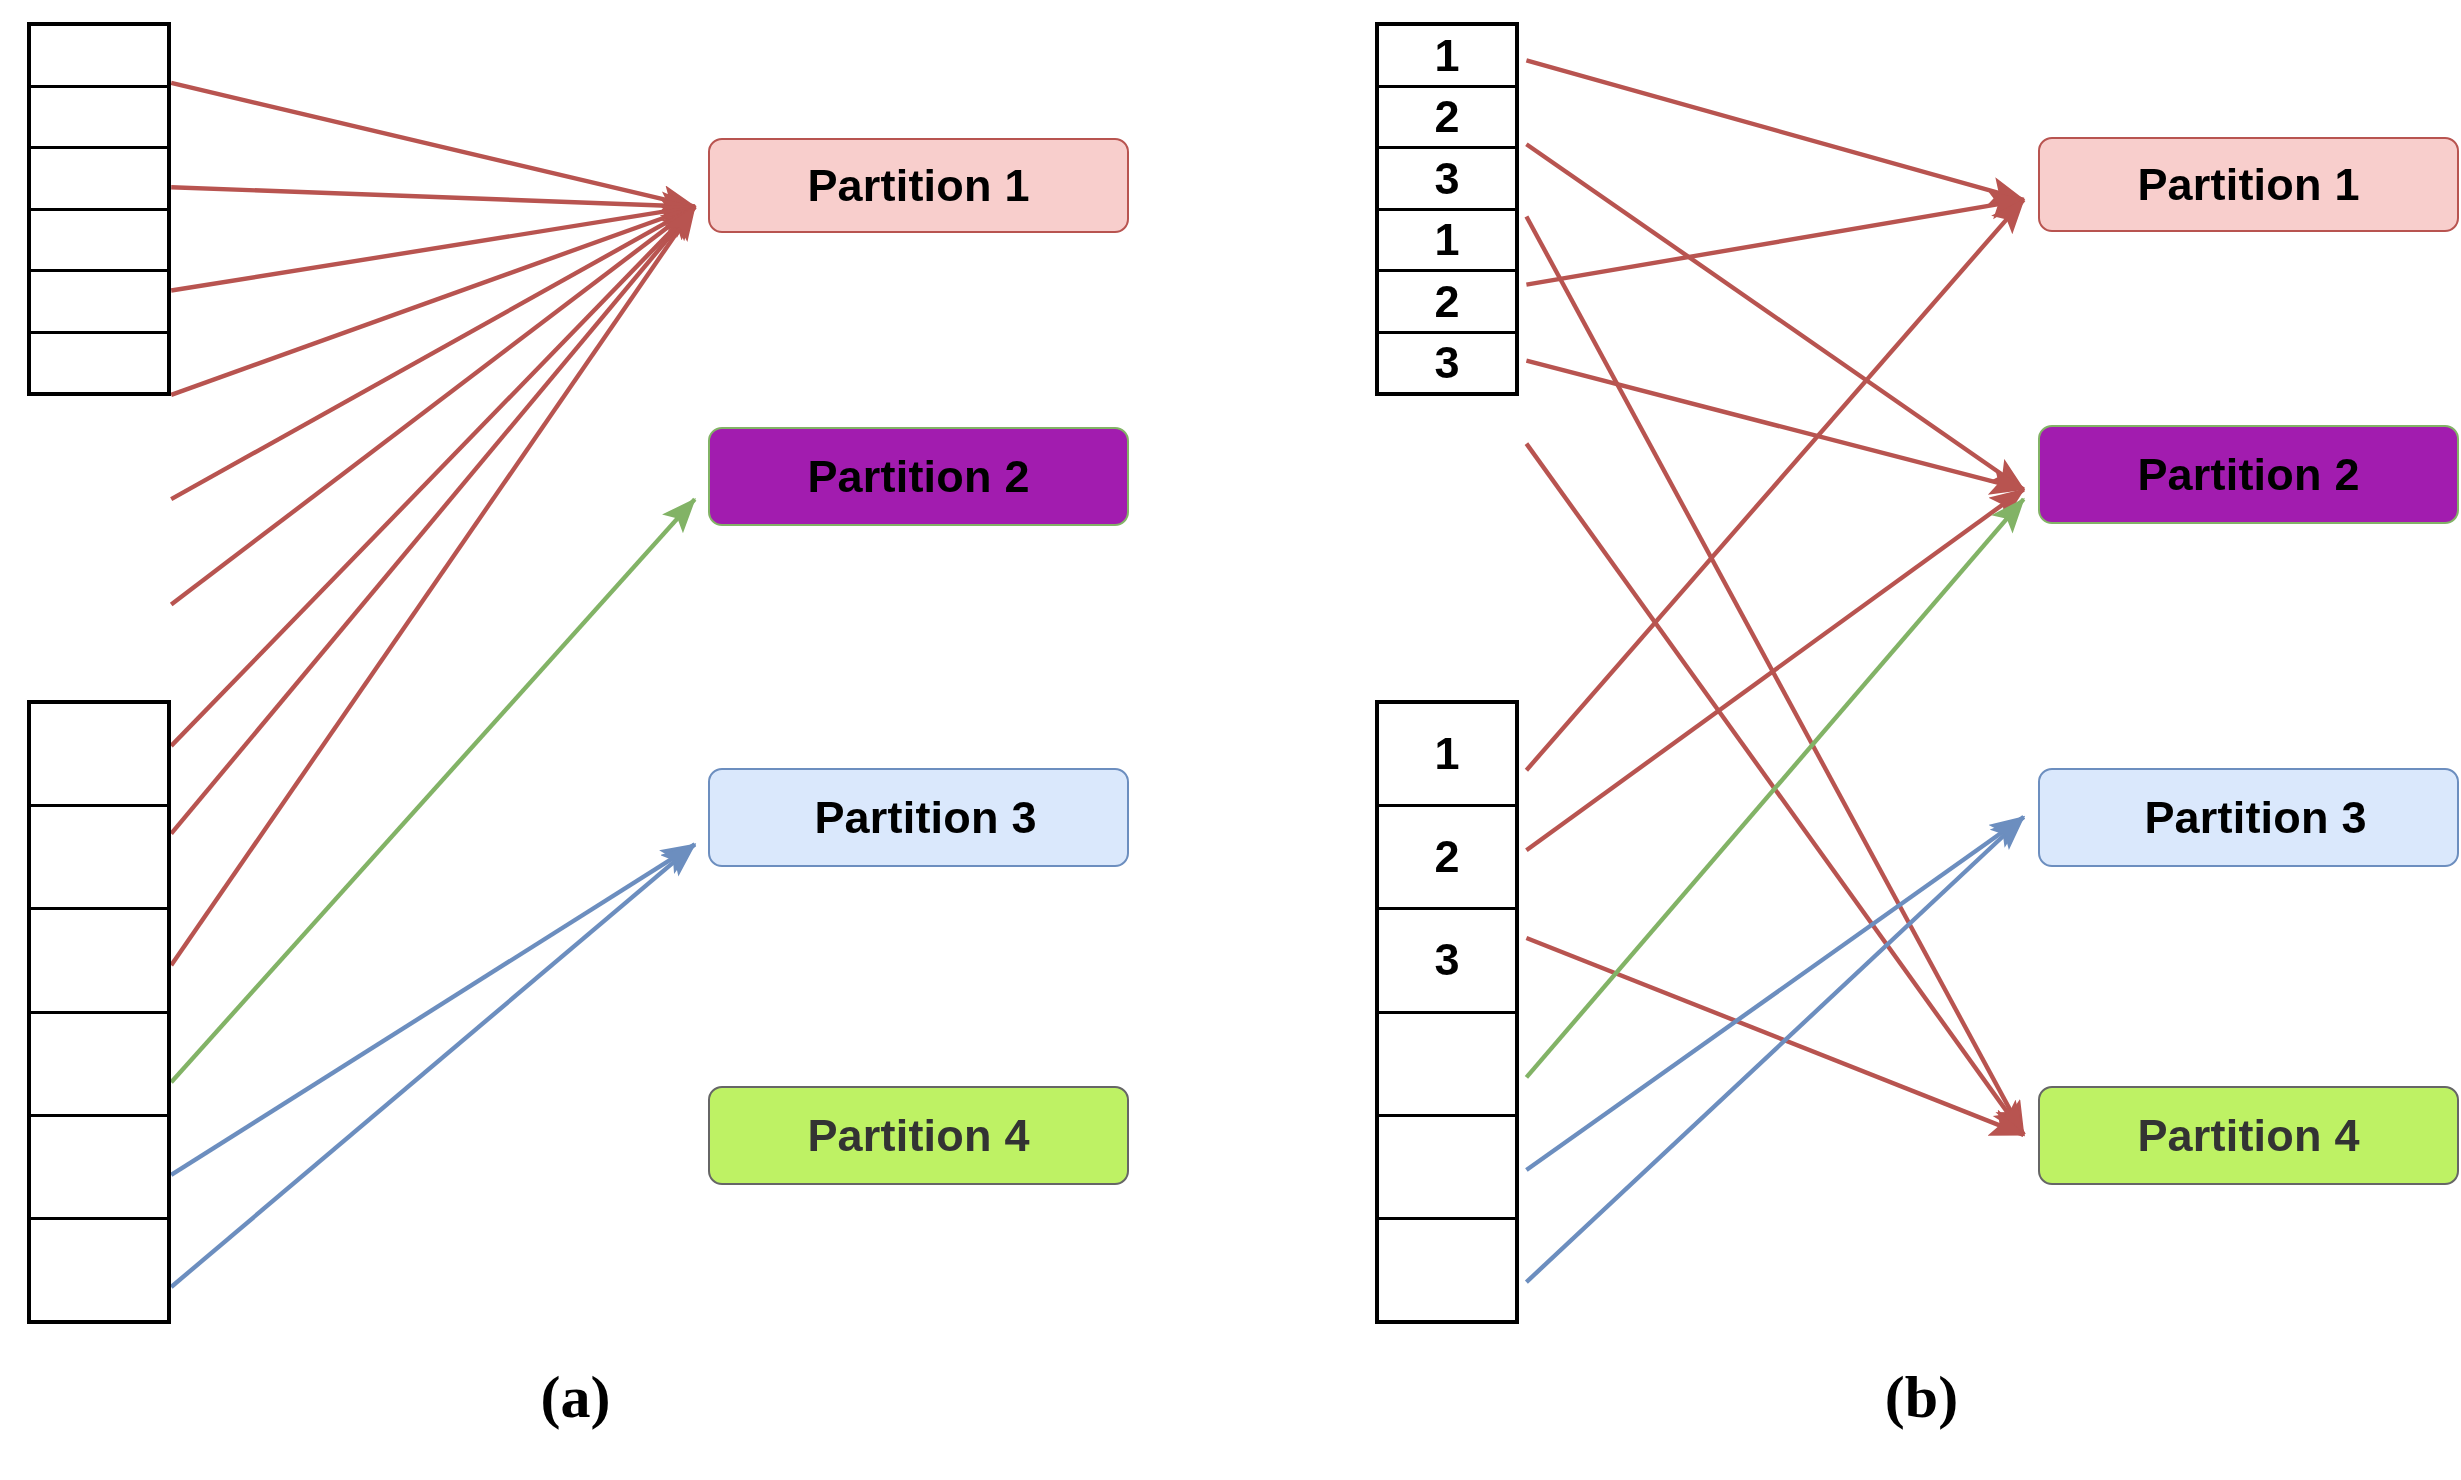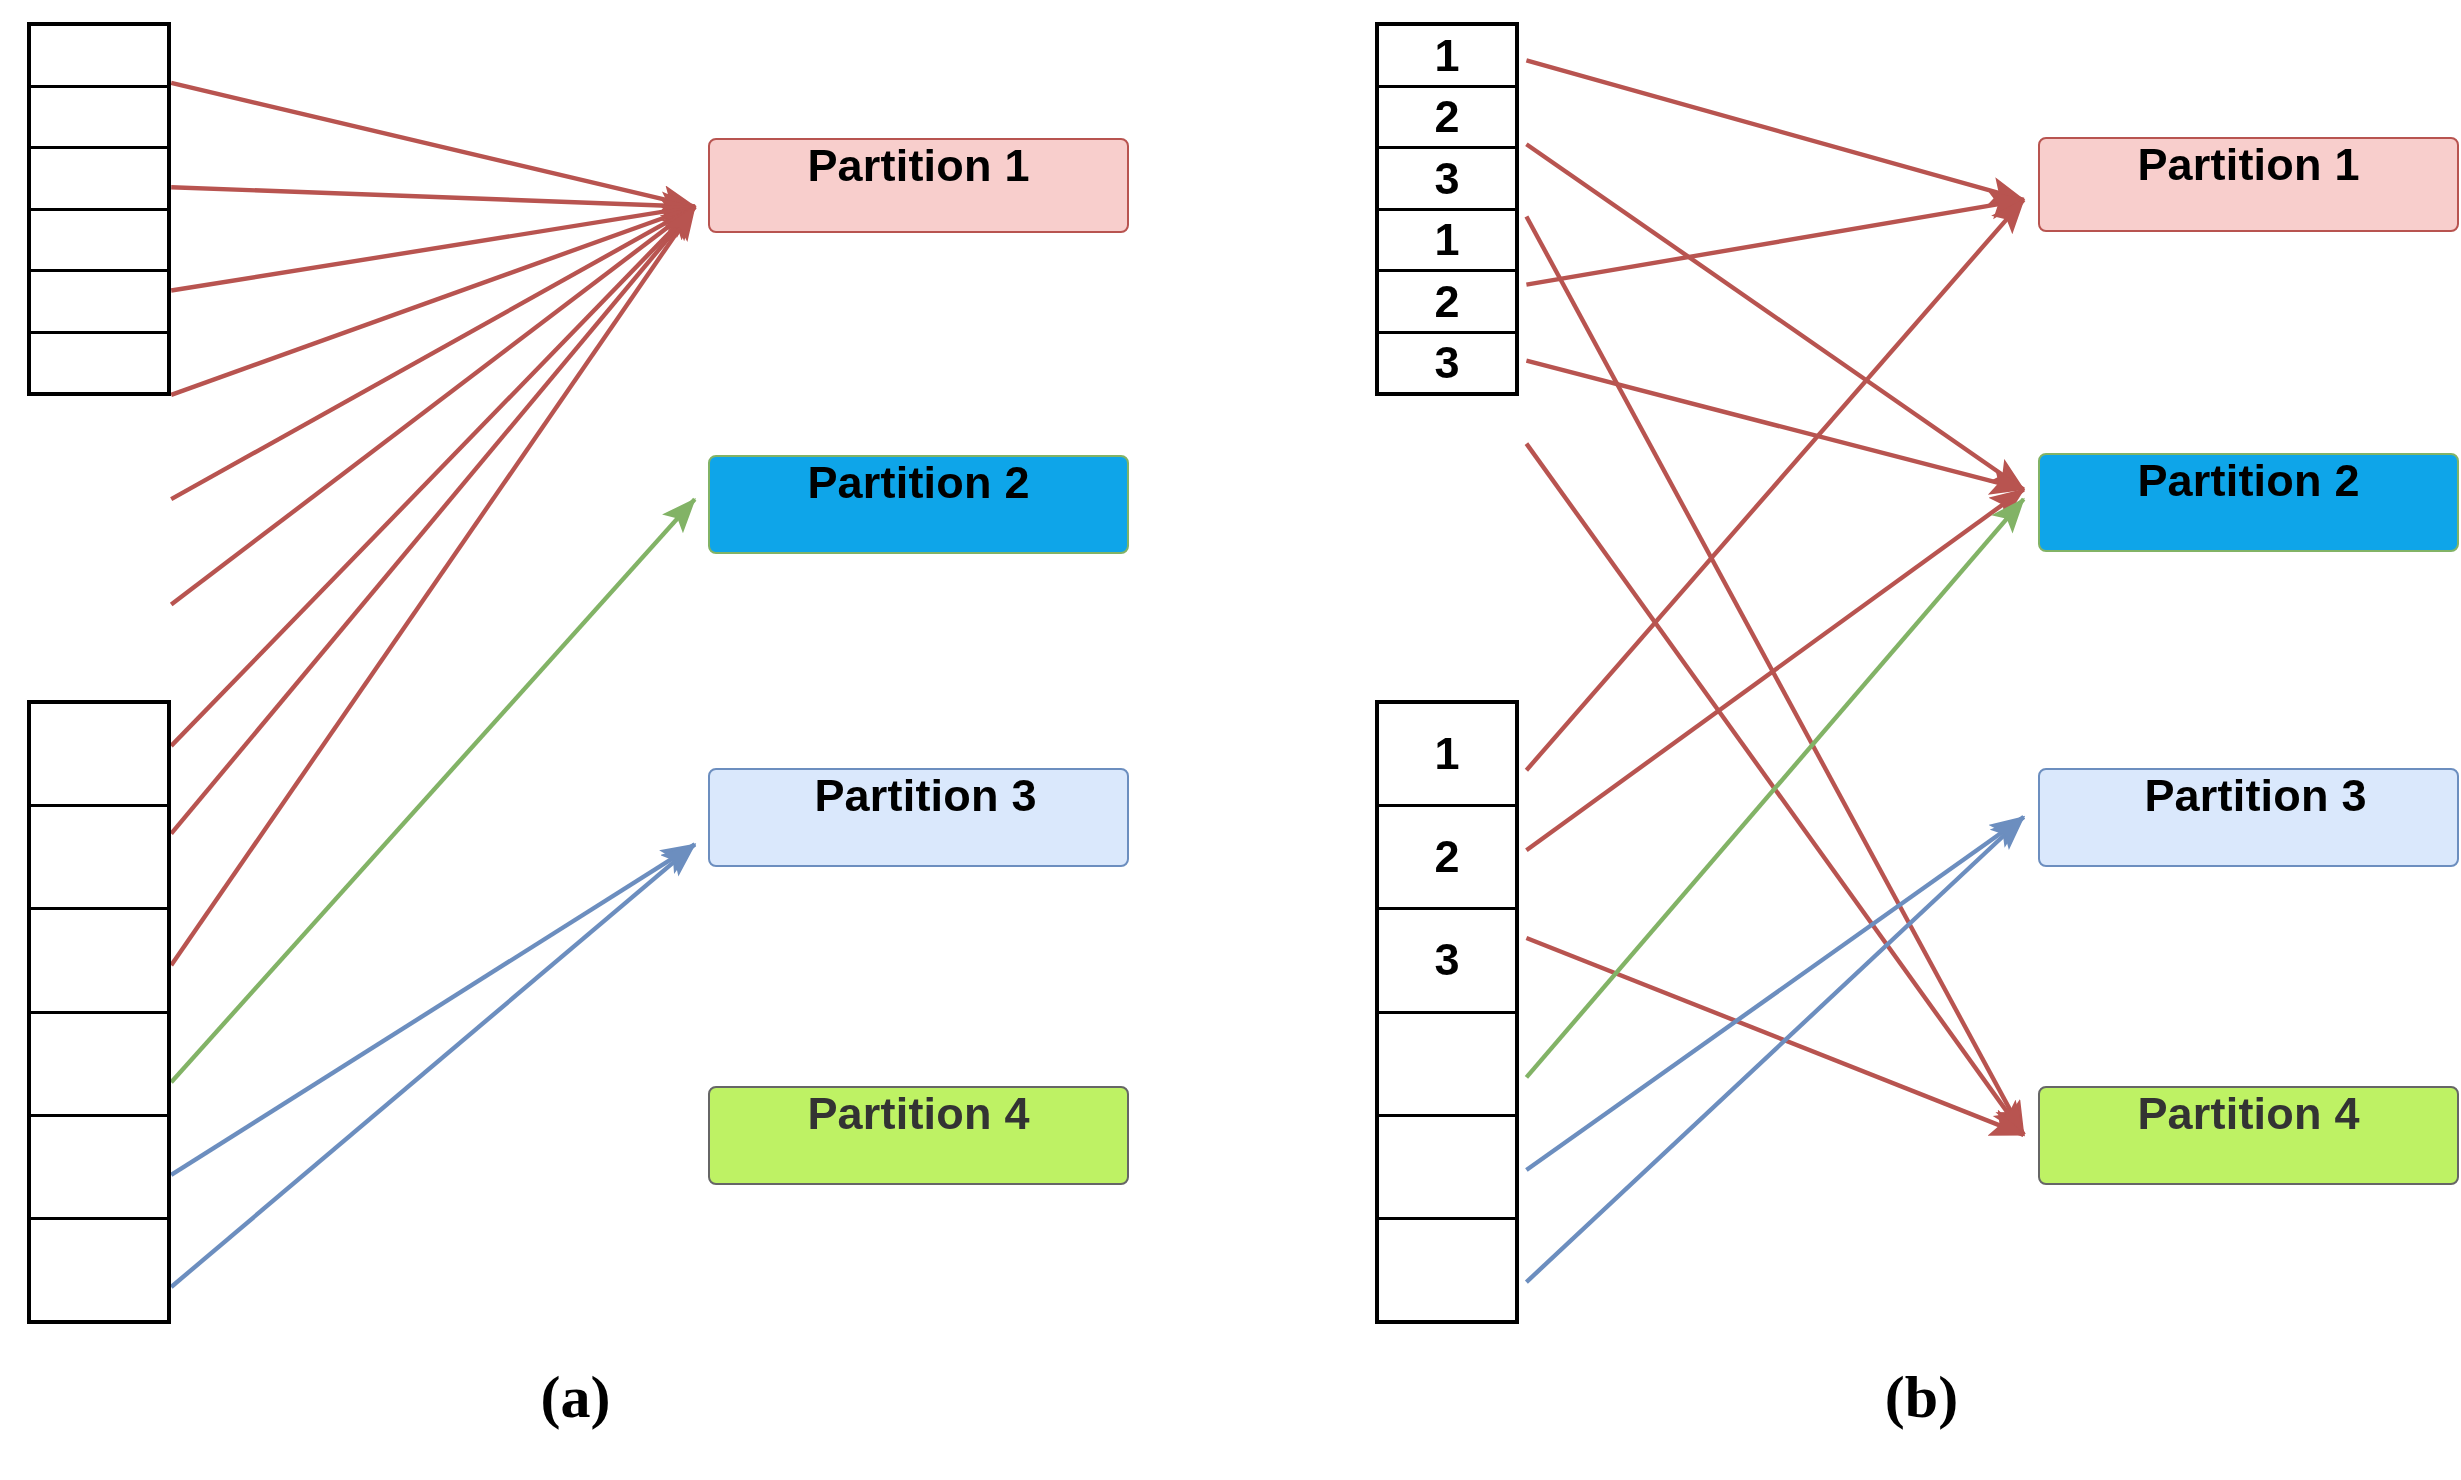--- a/index.html
+++ b/index.html
@@ -31,32 +31,32 @@
     position: absolute;
     font-family: "Liberation Serif", serif;
     font-weight: bold;
     font-size: 60px;
     color: #000000;
     text-align: center;
     width: 195px;
   }
   .partition-box {
     position: absolute;
-    border-radius: 8px;
+    border-radius: 14px;
     box-sizing: border-box;
     display: flex;
-    align-items: flex-start;
+    align-items: center;
     justify-content: center;
     font-family: "Liberation Sans", sans-serif;
     font-weight: bold;
     font-size: 45px;
     letter-spacing: 0.2px;
   }
   .partition-1 { background: #f8cecc; border: 2.9px solid #b85450; color: #000000; }
-  .partition-2 { background: #0ea5e9; border: 2.9px solid #82b366; color: #000000; margin-top: 28px; }
+  .partition-2 { background: #a21caf; border: 2.9px solid #82b366; color: #000000; }
   .partition-3 { background: #dae8fc; border: 2.9px solid #6c8ebf; color: #000000; padding-left: 14px; }
   .partition-4 { background: #bef264; border: 2.9px solid #666666; color: #333333; }
 
   .cell-table {
     position: absolute;
     box-sizing: border-box;
     border: 4.9px solid #000000;
     display: flex;
     flex-direction: column;
     background: #ffffff;

